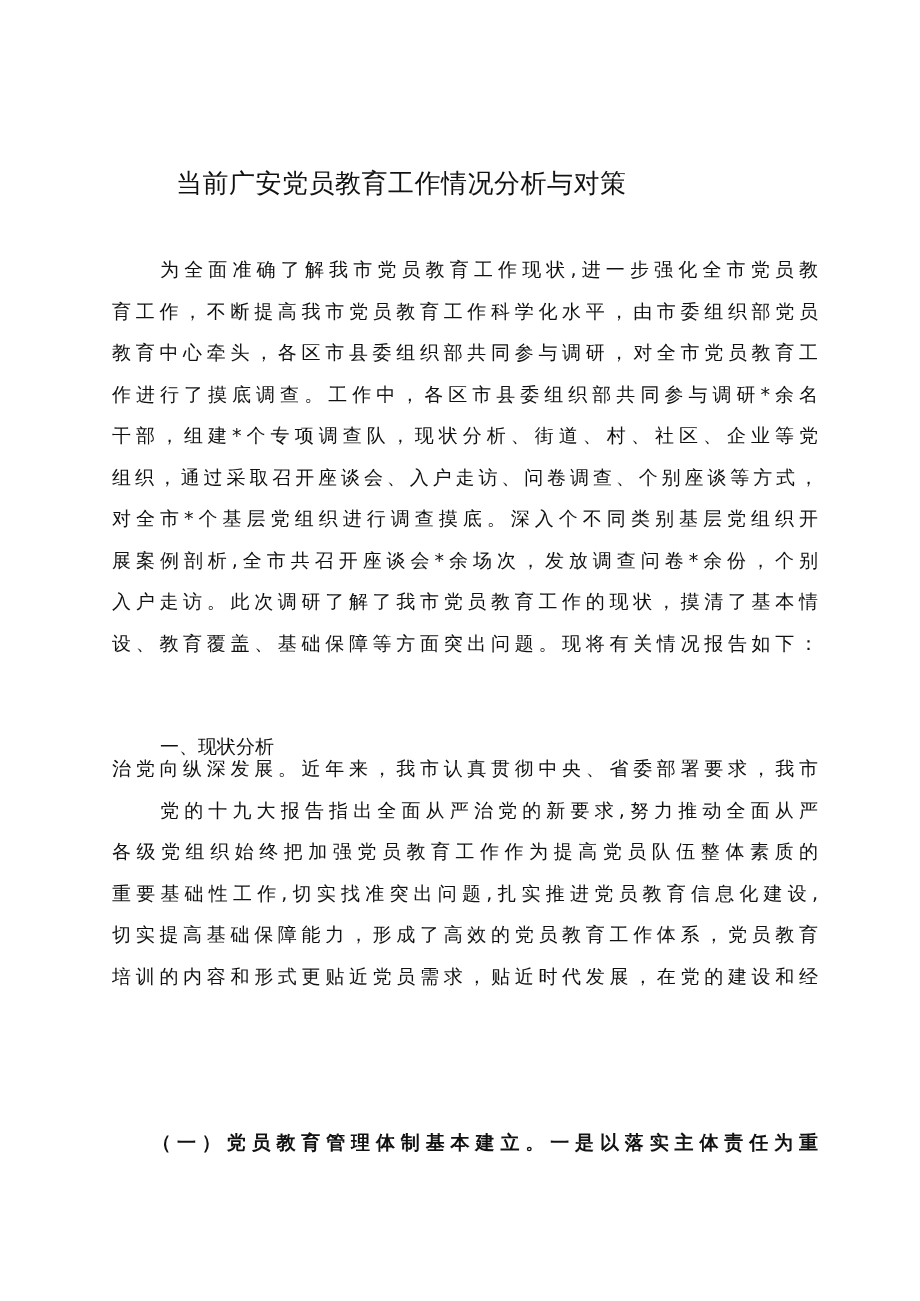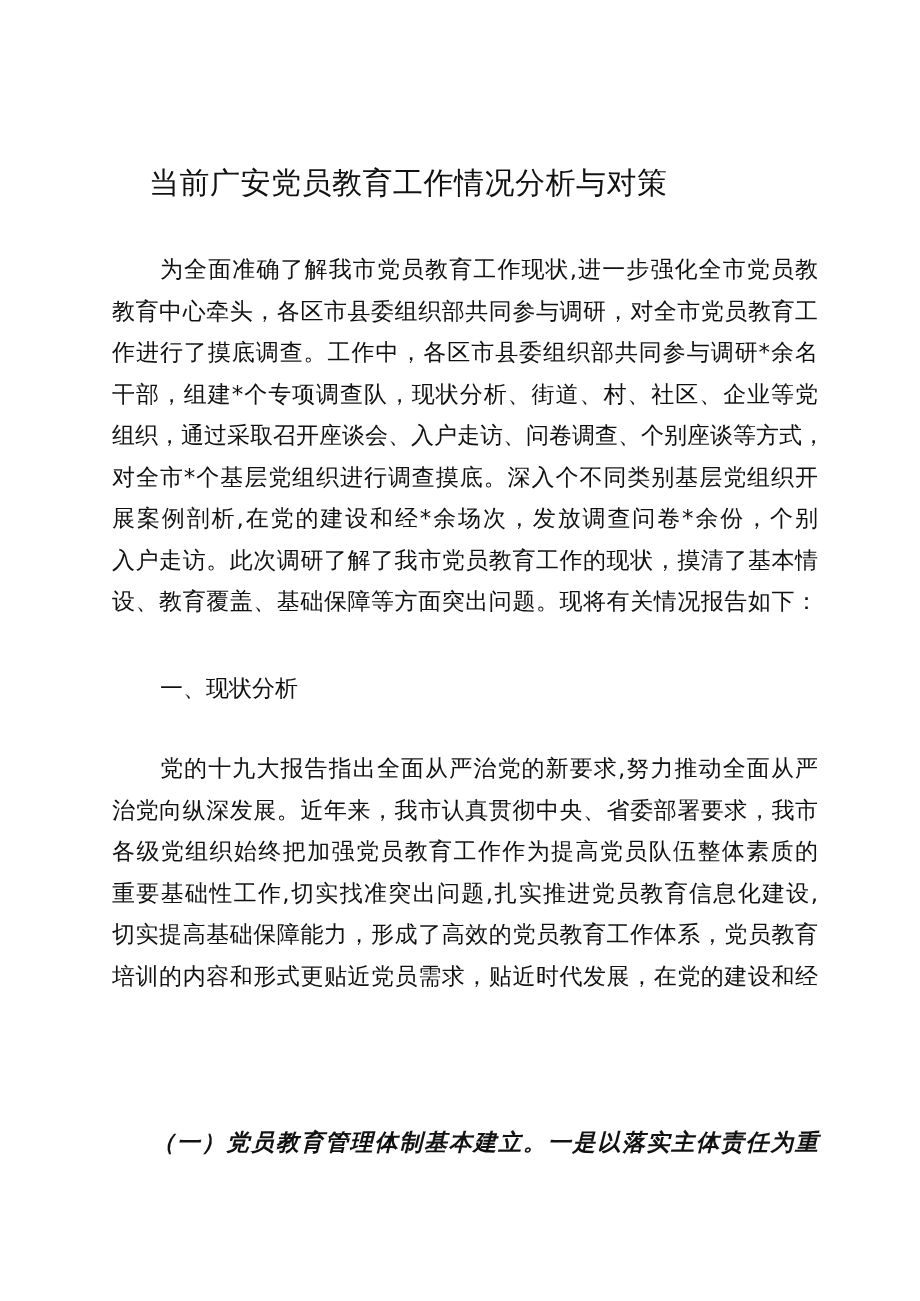--- a/index.html
+++ b/index.html
@@ -1,52 +1,53 @@
 <!DOCTYPE html>
 <html><head>
 <meta charset="utf-8">
 <style>
   html, body { margin: 0; padding: 0; background: #ffffff; }
   body { width: 920px; height: 1301px; position: relative; overflow: hidden;
          font-family: "DejaVu Sans", "Liberation Sans", sans-serif; color: #111; }
-  .title { position: absolute; left: 149px; top: 160px; width: 600px;
-           font-size: 30px; line-height: 46px; letter-spacing: 0.5px; white-space: nowrap; }
+  .title { position: absolute; left: 176px; top: 160px; width: 600px;
+           font-size: 26px; line-height: 46px; letter-spacing: 0.5px; white-space: nowrap; }
   .body-text { position: absolute; left: 112px; width: 706px; }
-  .line { height: 41.5px; font-size: 23px; line-height: 41.5px; white-space: nowrap;
+  .line { height: 41.5px; font-size: 19px; line-height: 41.5px; white-space: nowrap;
           overflow: visible; text-align: justify; text-align-last: justify; }
   .line.indent { padding-left: 48px; }
   .line.last { text-align-last: left; }
   .line.bold { font-weight: bold; }
   .line.heading { text-align-last: left; }
 </style>
 </head>
 <body>
 
 <div class="title">当前广安党员教育工作情况分析与对策</div>
 
 <div class="body-text" style="top:249px;">
   <div class="line indent">为全面准确了解我市党员教育工作现状,进一步强化全市党员教</div>
+  <div class="line">育工作，不断提高我市党员教育工作科学化水平，由市委组织部党员</div>
   <div class="line">教育中心牵头，各区市县委组织部共同参与调研，对全市党员教育工</div>
   <div class="line">作进行了摸底调查。工作中，各区市县委组织部共同参与调研*余名</div>
   <div class="line">干部，组建*个专项调查队，现状分析、街道、村、社区、企业等党</div>
   <div class="line">组织，通过采取召开座谈会、入户走访、问卷调查、个别座谈等方式，</div>
   <div class="line">对全市*个基层党组织进行调查摸底。深入个不同类别基层党组织开</div>
-  <div class="line">展案例剖析,在党的建设和经*余场次，发放调查问卷*余份，个别</div>
+  <div class="line">展案例剖析,全市共召开座谈会*余场次，发放调查问卷*余份，个别</div>
   <div class="line">入户走访。此次调研了解了我市党员教育工作的现状，摸清了基本情</div>
   <div class="line">设、教育覆盖、基础保障等方面突出问题。现将有关情况报告如下：</div>
 </div>
 
-<div class="body-text" style="top:668px;">
+<div class="body-text" style="top:726px;">
   <div class="line indent heading">一、现状分析</div>
 </div>
 
 <div class="body-text" style="top:748px;">
+  <div class="line">治党向纵深发展。近年来，我市认真贯彻中央、省委部署要求，我市</div>
   <div class="line indent">党的十九大报告指出全面从严治党的新要求,努力推动全面从严</div>
-  <div class="line">治党向纵深发展。近年来，我市认真贯彻中央、省委部署要求，我市</div>
   <div class="line">各级党组织始终把加强党员教育工作作为提高党员队伍整体素质的</div>
   <div class="line">重要基础性工作,切实找准突出问题,扎实推进党员教育信息化建设,</div>
   <div class="line">切实提高基础保障能力，形成了高效的党员教育工作体系，党员教育</div>
   <div class="line">培训的内容和形式更贴近党员需求，贴近时代发展，在党的建设和经</div>
 </div>
 
 <div class="body-text" style="top:1122px;">
-  <div class="line bold" style="padding-left:40px;font-style:italic;">（一）党员教育管理体制基本建立。一是以落实主体责任为重</div>
+  <div class="line bold" style="padding-left:40px;">（一）党员教育管理体制基本建立。一是以落实主体责任为重</div>
 </div>
 
 </body></html>

